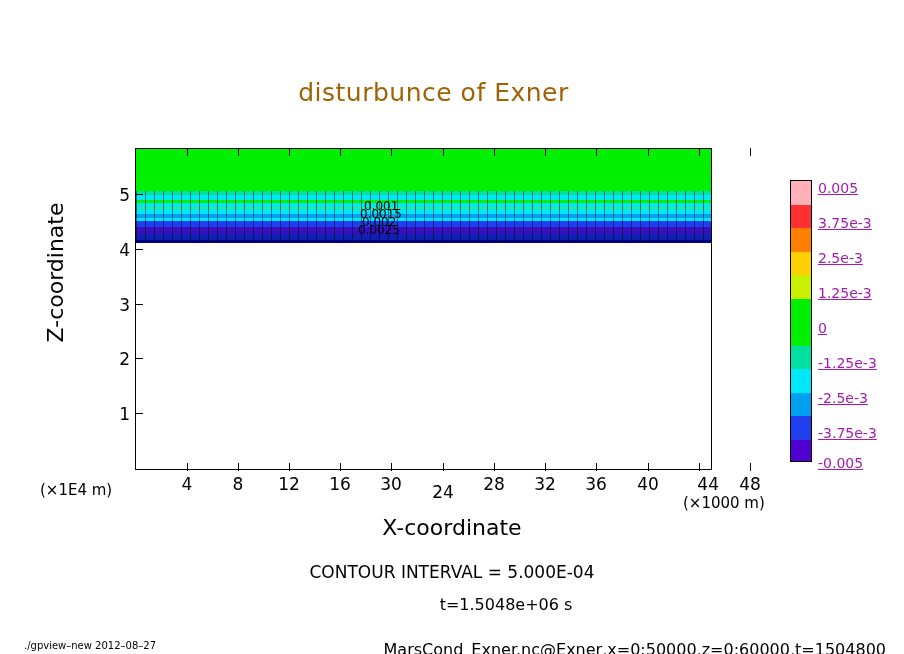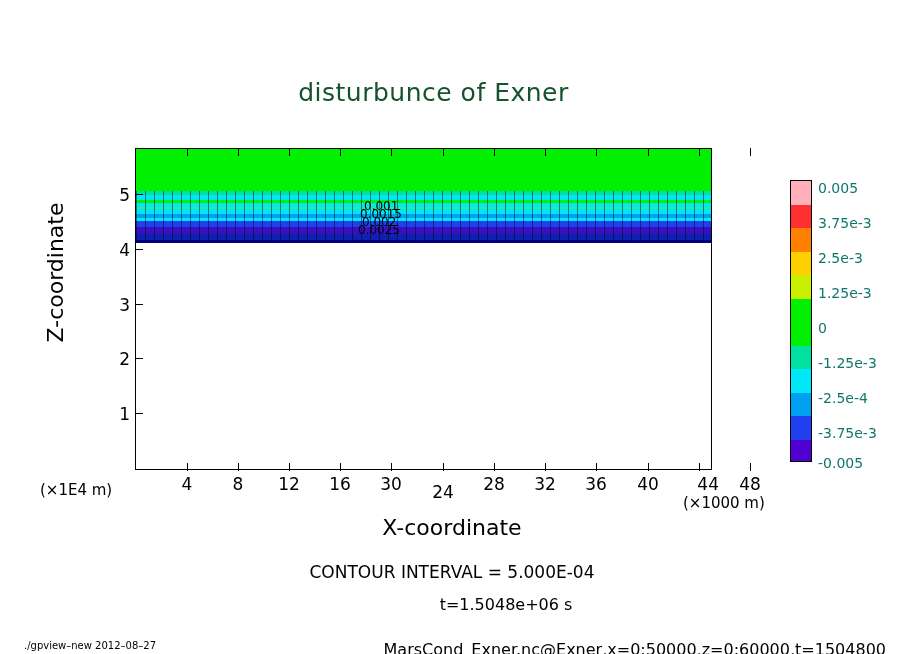--- a/index.html
+++ b/index.html
@@ -10,21 +10,21 @@
     position:relative;
     overflow:hidden;
   }
   .abs{position:absolute;}
 
   #title{
     left:0;top:78px;width:867px;
     text-align:center;
     font-size:25px;
     letter-spacing:0.5px;
-    color:#14532d;
+    color:#a16207;
   }
 
   
   #plot-frame{
     left:135px;top:148px;
     width:577px;height:322px;
     border:1px solid #000;
     box-sizing:border-box;
     background:#ffffff;
     overflow:hidden;
@@ -72,22 +72,23 @@
     width:22px;height:282px;
     border:1px solid #000;
     box-sizing:border-box;
     overflow:hidden;
   }
   .cb-cell{width:100%;}
   .cb-label{
     position:absolute;
     left:818px;
     font-size:14px;
-    color:#0f766e;
+    color:#a21caf;
     white-space:nowrap;
+    text-decoration:underline;
   }
 
   #contour-interval{
     left:0;top:562px;width:904px;
     text-align:center;
     font-size:17px;
     color:#000;
   }
   #footer-left{
     left:24px;top:640px;
@@ -209,21 +210,21 @@
   <div class="cb-cell" style="height:23.5px;background:#2040f0;"></div>
   <div class="cb-cell" style="height:23.5px;background:#5000d0;"></div>
 </div>
 
 <div class="cb-label" style="top:180px;">0.005</div>
 <div class="cb-label" style="top:215px;">3.75e-3</div>
 <div class="cb-label" style="top:250px;">2.5e-3</div>
 <div class="cb-label" style="top:285px;">1.25e-3</div>
 <div class="cb-label" style="top:320px;">0</div>
 <div class="cb-label" style="top:355px;">-1.25e-3</div>
-<div class="cb-label" style="top:390px;">-2.5e-4</div>
+<div class="cb-label" style="top:390px;">-2.5e-3</div>
 <div class="cb-label" style="top:425px;">-3.75e-3</div>
 <div class="cb-label" style="top:455px;">-0.005</div>
 
 <div class="abs" id="contour-interval">CONTOUR INTERVAL = 5.000E-04</div>
 <div class="abs" style="left:0;top:595px;width:904px;text-align:center;font-size:16px;padding-left:108px;box-sizing:border-box;">t=1.5048e+06 s</div>
 
 <div class="abs" id="footer-left">./gpview–new   2012–08–27</div>
 <div class="abs" id="footer-right">MarsCond_Exner.nc@Exner,x=0:50000,z=0:60000,t=1504800</div>
 
 </body></html>

